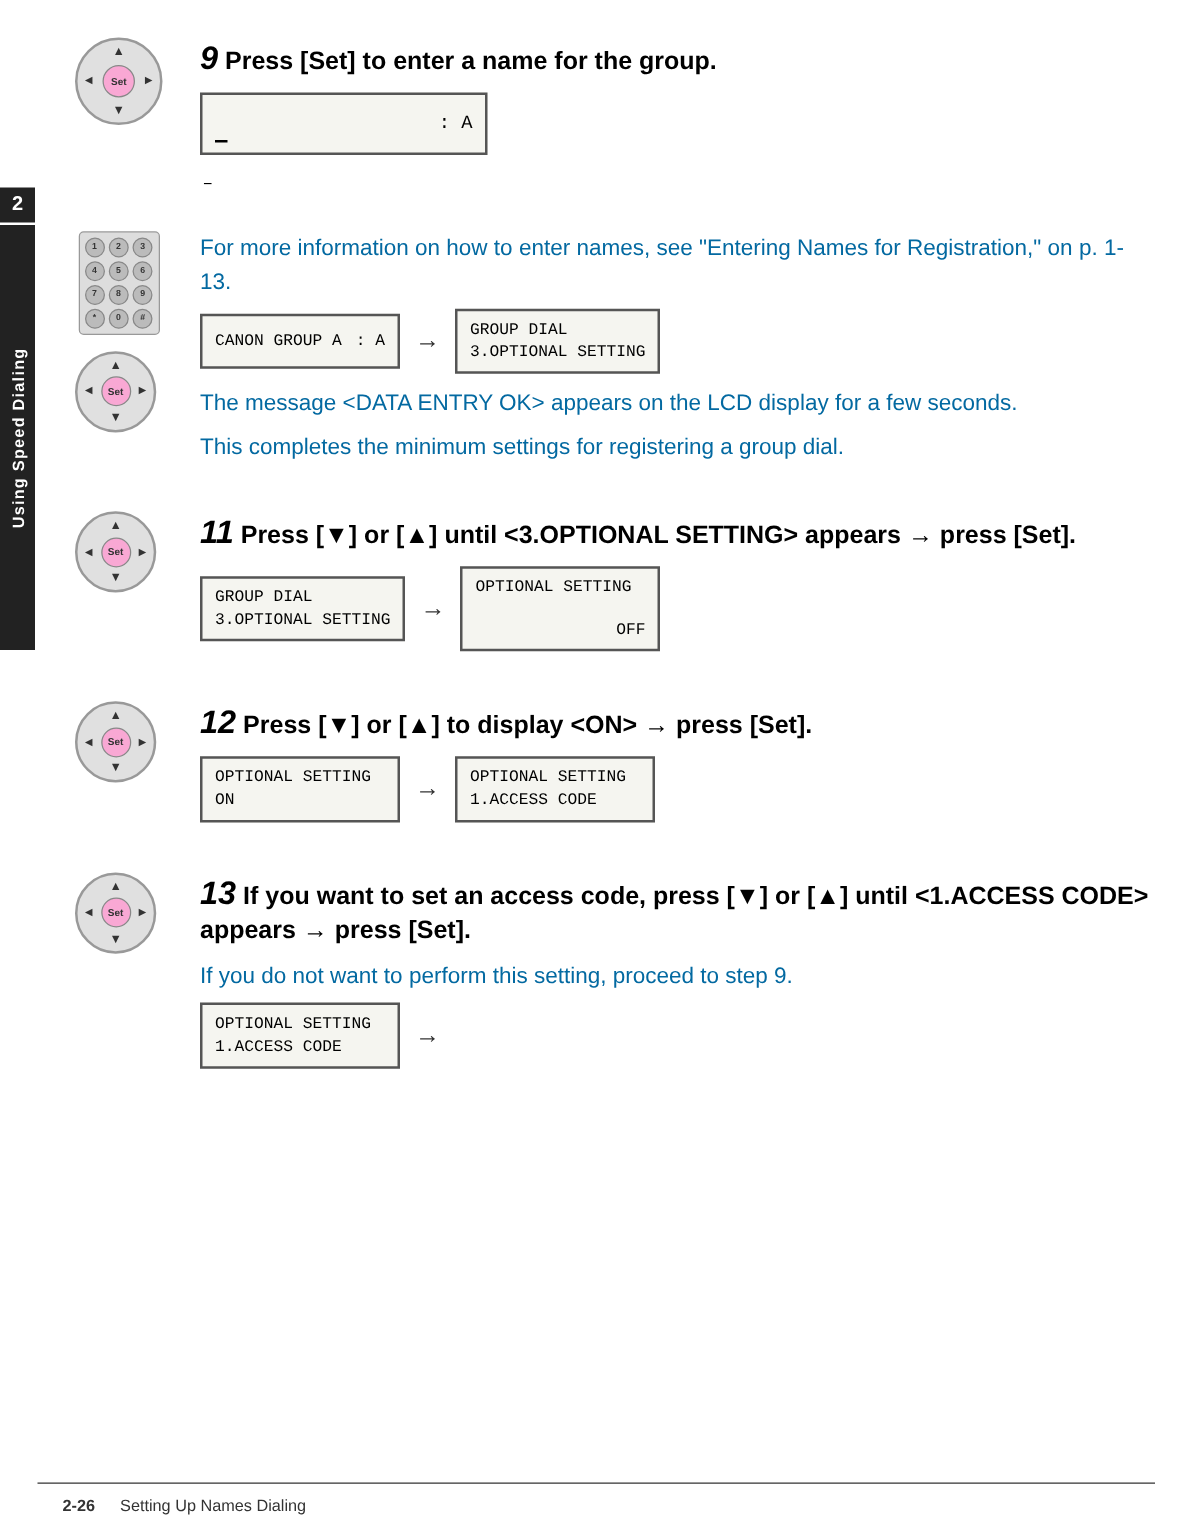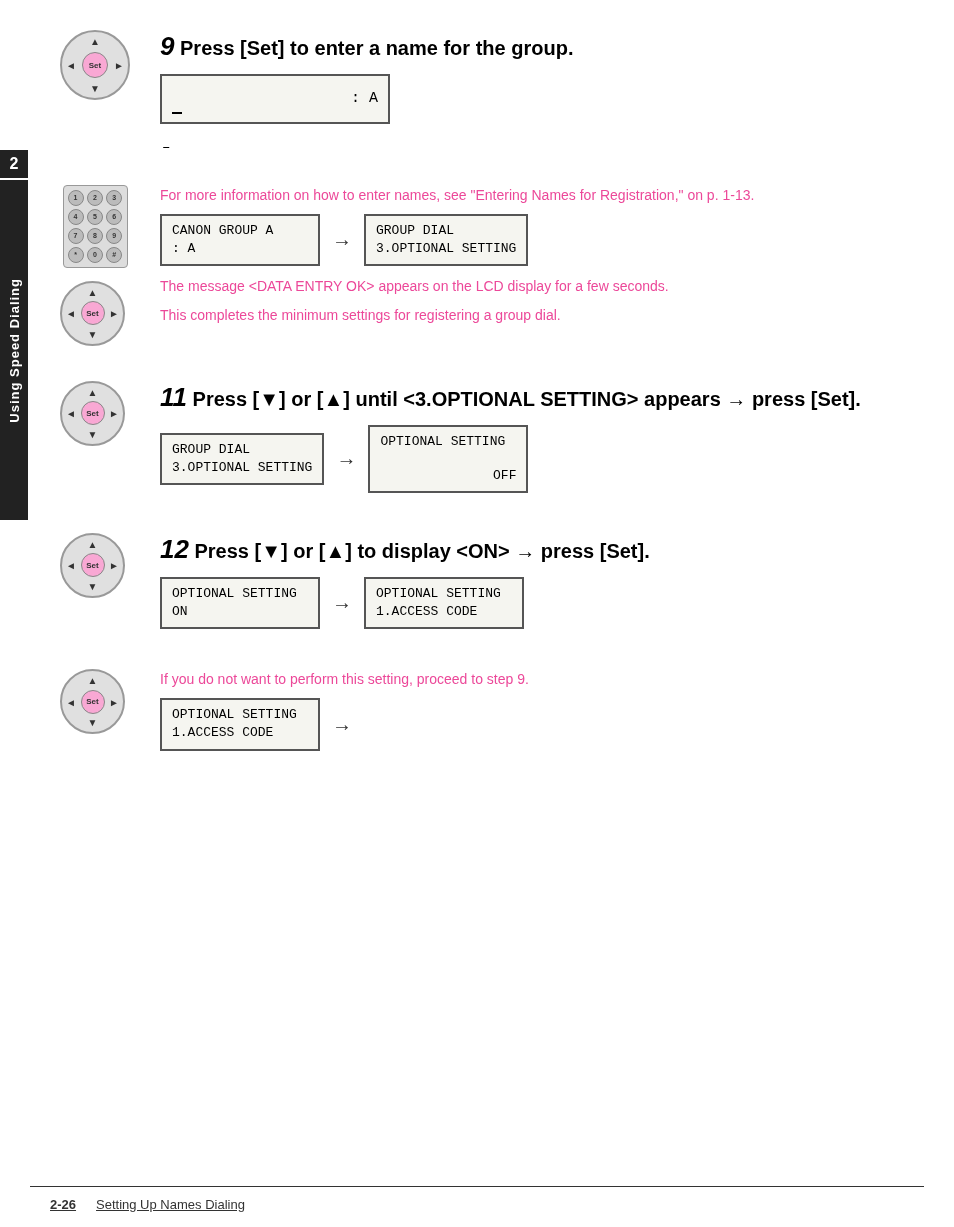--- a/index.html
+++ b/index.html
@@ -154,22 +154,22 @@
       line-height: 1.3;
     }
 
     .step-number {
       font-size: 26px;
       font-weight: bold;
       font-style: italic;
     }
 
     .step-note {
-      font-size: 14px;
-      color: #ec4899;
+      font-size: 18px;
+      color: #0369a1;
       margin-bottom: 8px;
       line-height: 1.5;
     }
 
     
     .lcd-row {
       display: flex;
       align-items: center;
       gap: 12px;
       margin-bottom: 10px;
@@ -191,22 +191,21 @@
 
     .arrow-symbol {
       font-size: 20px;
       color: #333;
     }
 
     
     .lcd-single-line {
       display: flex;
       justify-content: space-between;
-      align-items: flex-start;
-      flex-direction: column;
+      align-items: center;
     }
 
     
     .bottom-divider {
       position: absolute;
       bottom: 40px;
       left: 30px;
       right: 30px;
       height: 1px;
       background: #333;
@@ -214,21 +213,20 @@
 
     .footer {
       position: absolute;
       bottom: 15px;
       left: 50px;
       right: 30px;
       display: flex;
       align-items: center;
       font-size: 13px;
       color: #333;
-      text-decoration: underline;
     }
 
     .footer-page {
       font-weight: bold;
       margin-right: 20px;
     }
 
     
     .lcd-step9 {
       width: 230px;
@@ -420,20 +418,24 @@
         <div class="dpad-circle">
           <span class="dpad-arrow up">▲</span>
           <span class="dpad-arrow down">▼</span>
           <span class="dpad-arrow left">◄</span>
           <span class="dpad-arrow right">►</span>
           <div class="dpad-center">Set</div>
         </div>
       </div>
     </div>
     <div class="step-content">
+      <div class="step-heading">
+        <span class="step-number">13</span>
+        <span>If you want to set an access code, press [▼] or [▲] until &lt;1.ACCESS CODE&gt; appears → press [Set].</span>
+      </div>
       <div class="step-note">If you do not want to perform this setting, proceed to step 9.</div>
       <div class="lcd-row">
         <div class="lcd-box">
           <div>OPTIONAL SETTING</div>
           <div>1.ACCESS CODE</div>
         </div>
         <span class="arrow-symbol">→</span>
       </div>
     </div>
   </div>

